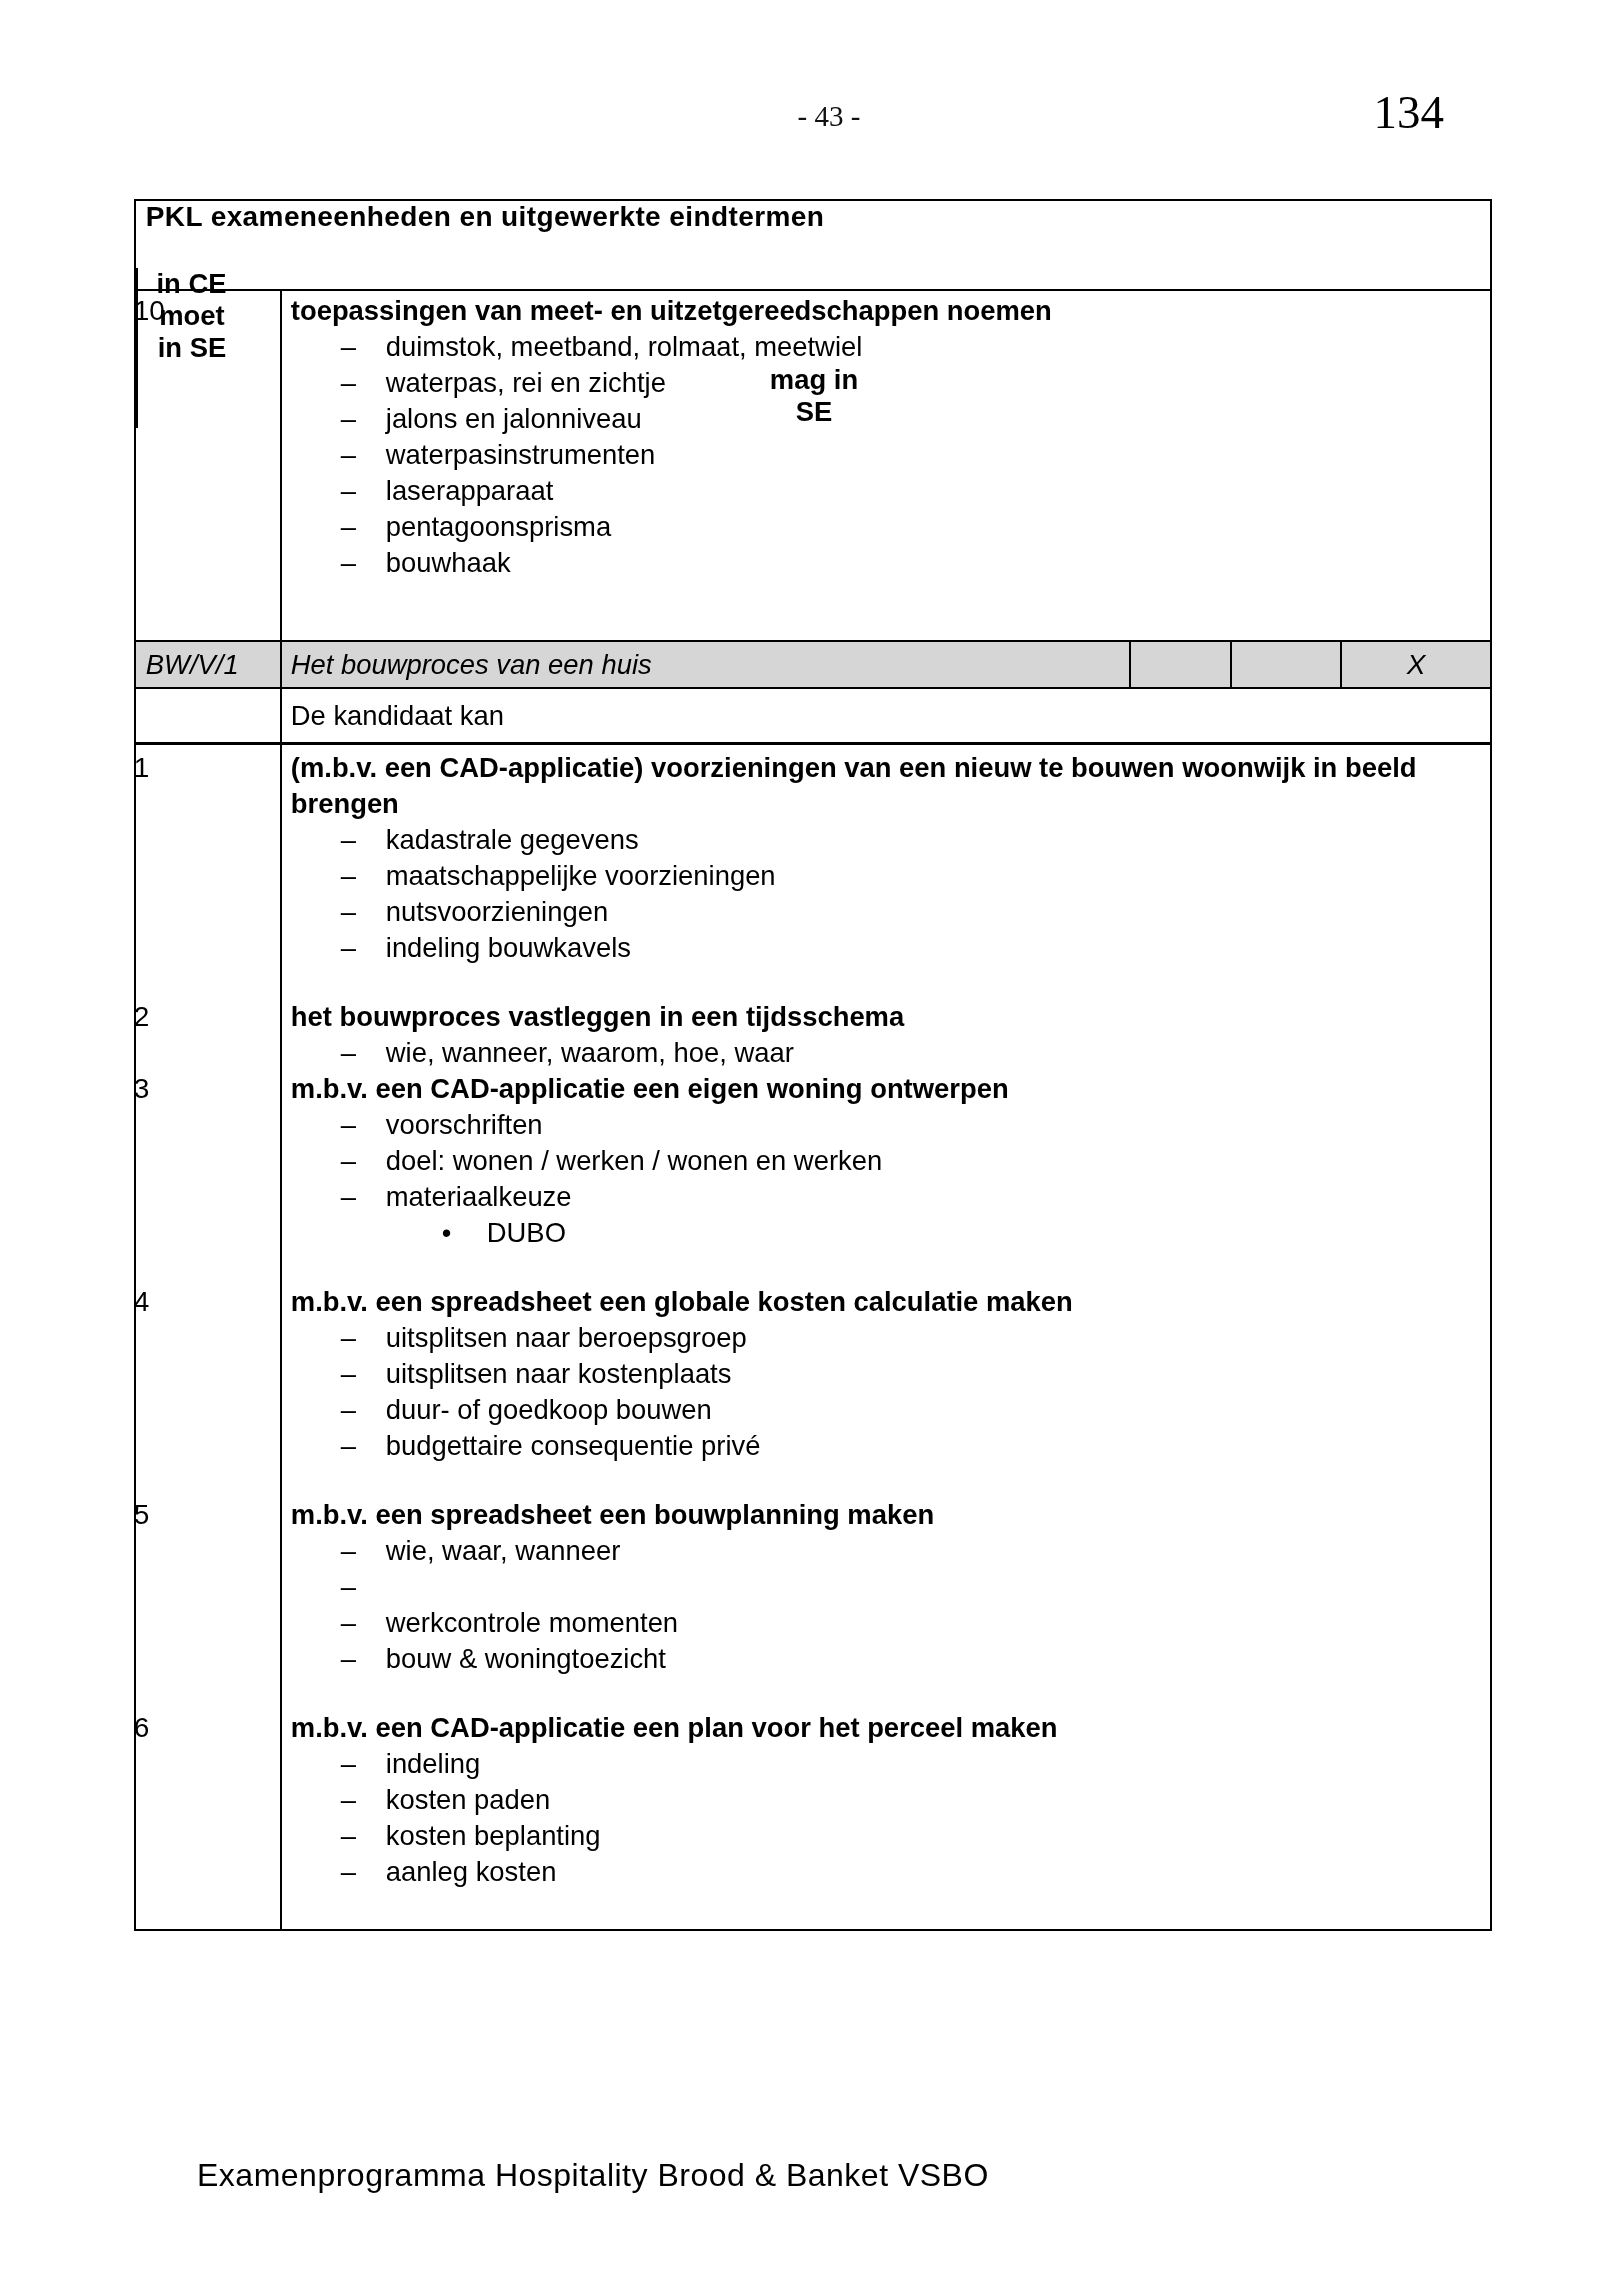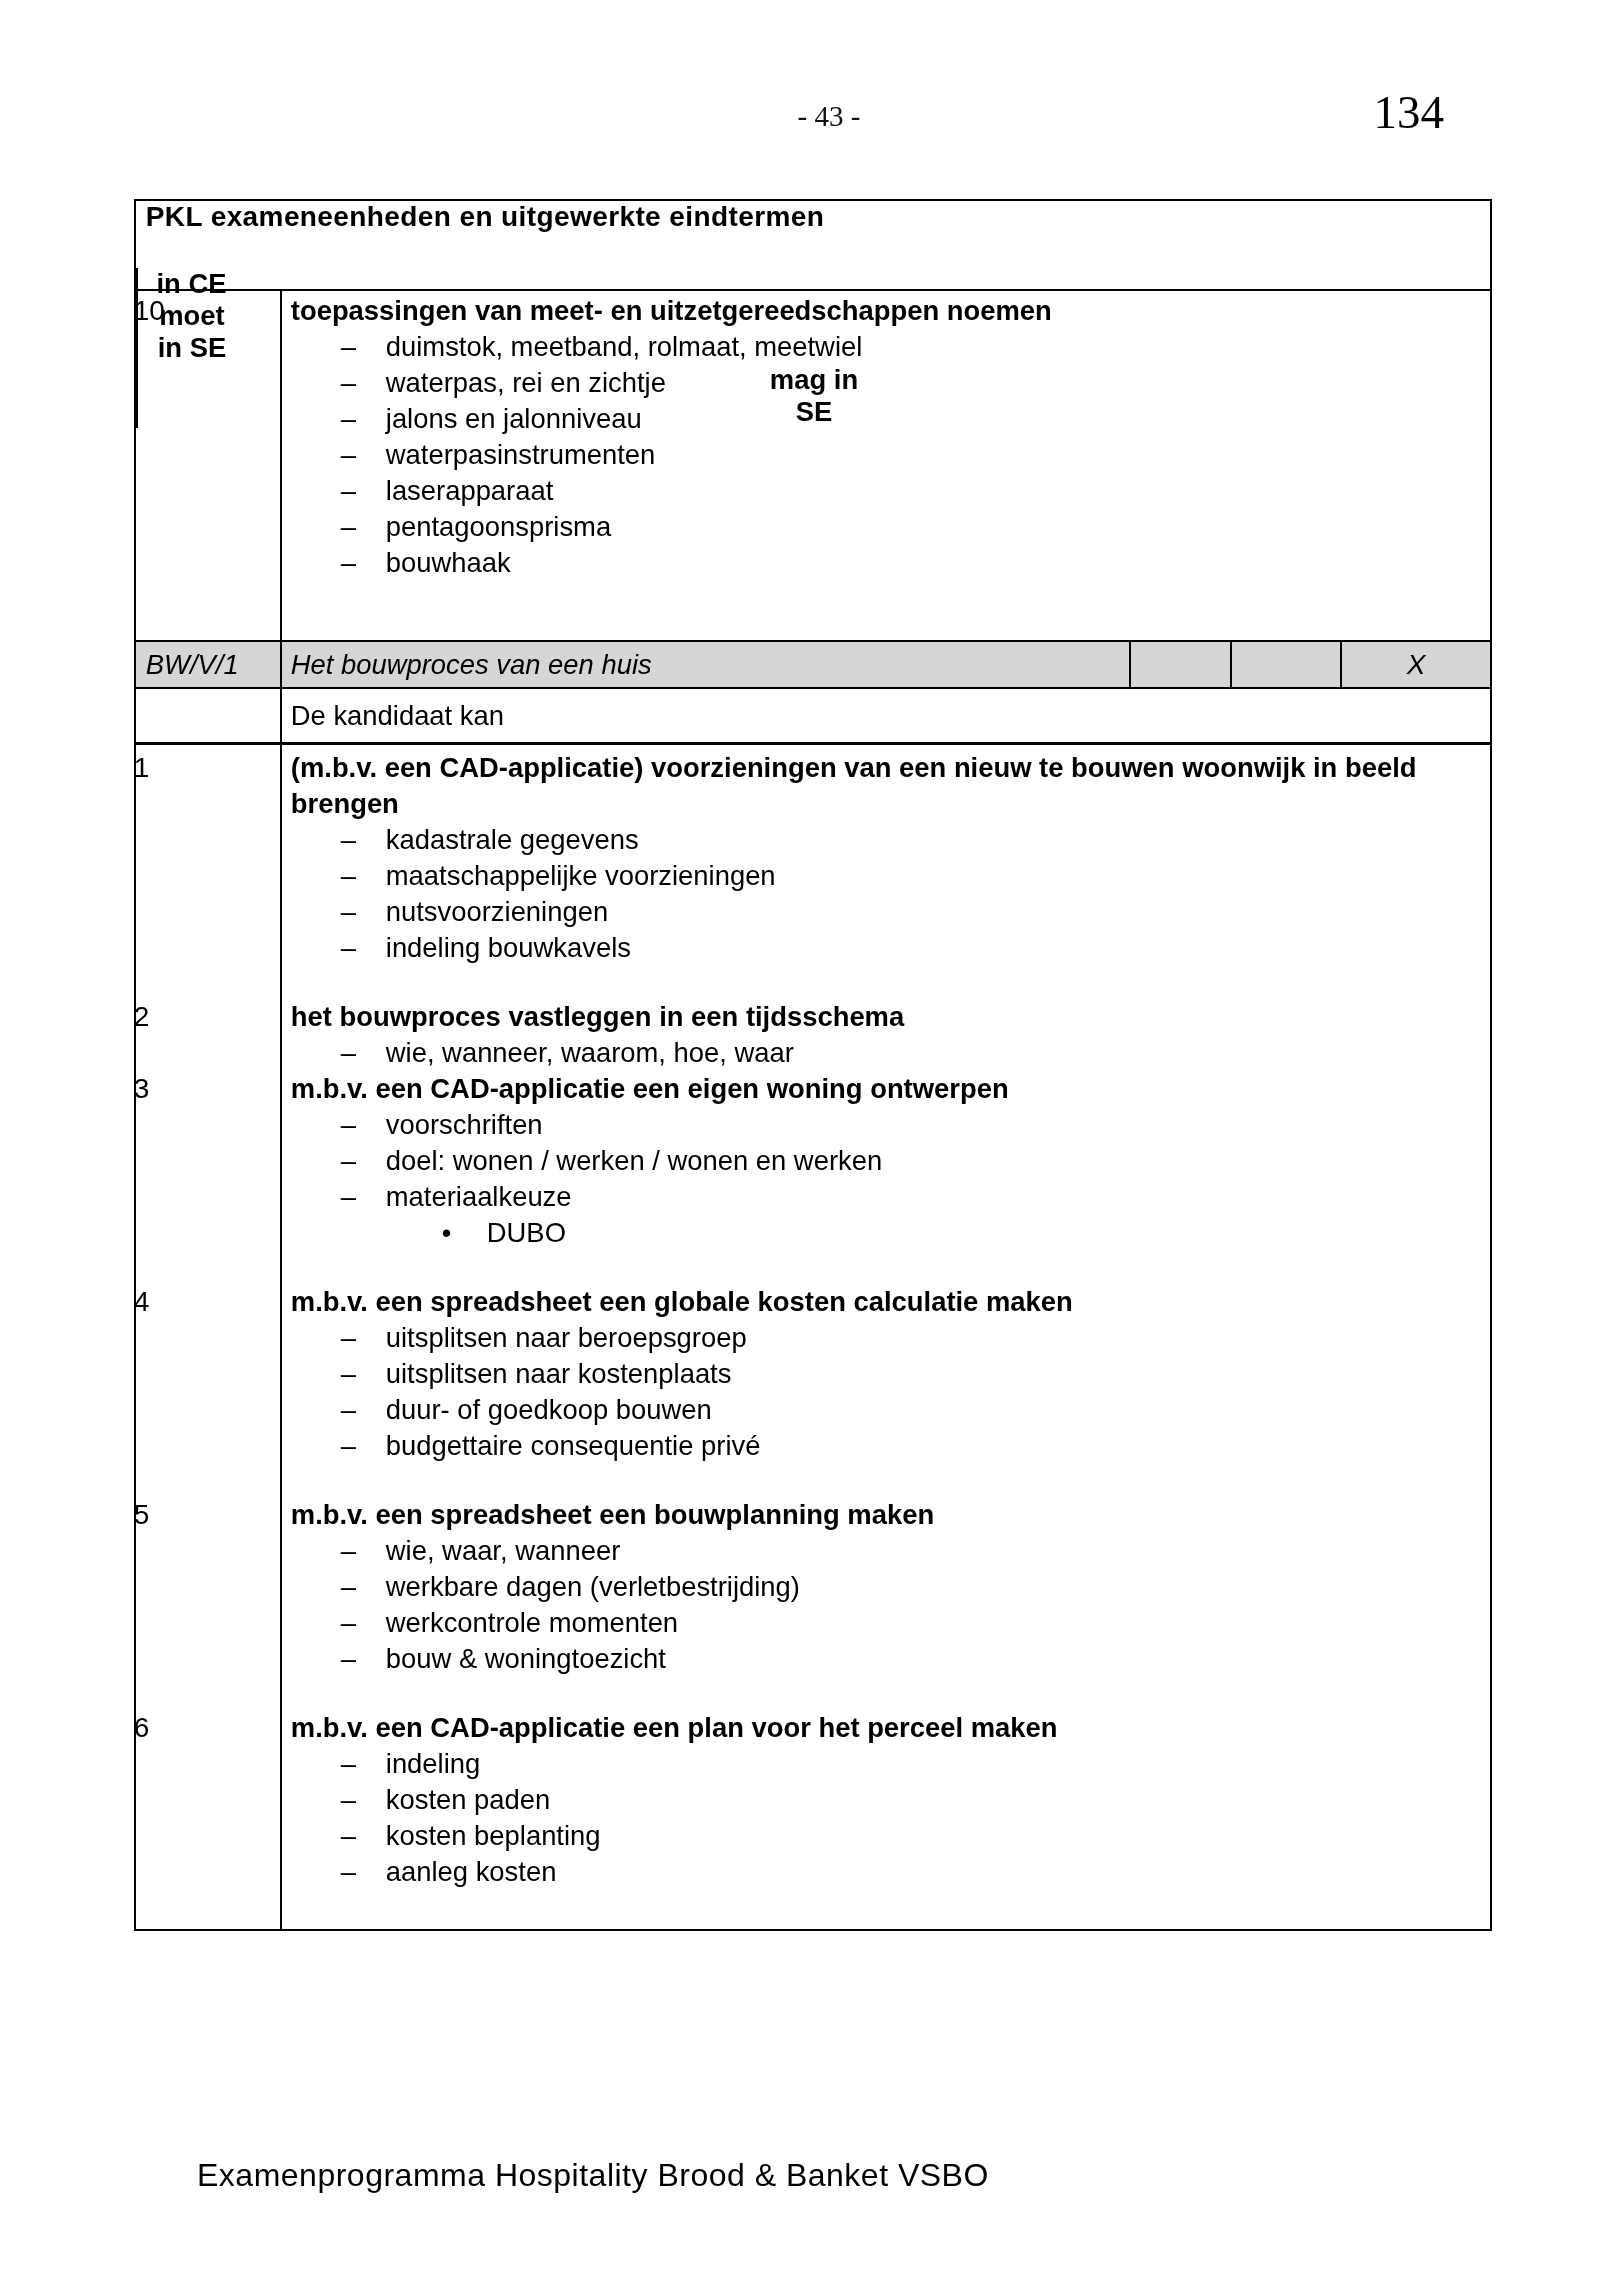--- a/index.html
+++ b/index.html
@@ -231,21 +231,20 @@
 
         <div class="item gap">
           <span class="item-num">5</span>
           <span class="item-title">m.b.v. een spreadsheet een bouwplanning maken</span>
           <div class="sub">
               <span class="dash">–</span>
               <span>wie, waar, wanneer</span>
             </div>
           <div class="sub">
               <span class="dash">–</span>
-              <span>werkbare dagen (verletbestrijding)</span>
             </div>
           <div class="sub">
               <span class="dash">–</span>
               <span>werkcontrole momenten</span>
             </div>
           <div class="sub">
               <span class="dash">–</span>
               <span>bouw &amp; woningtoezicht</span>
             </div>
         </div>

